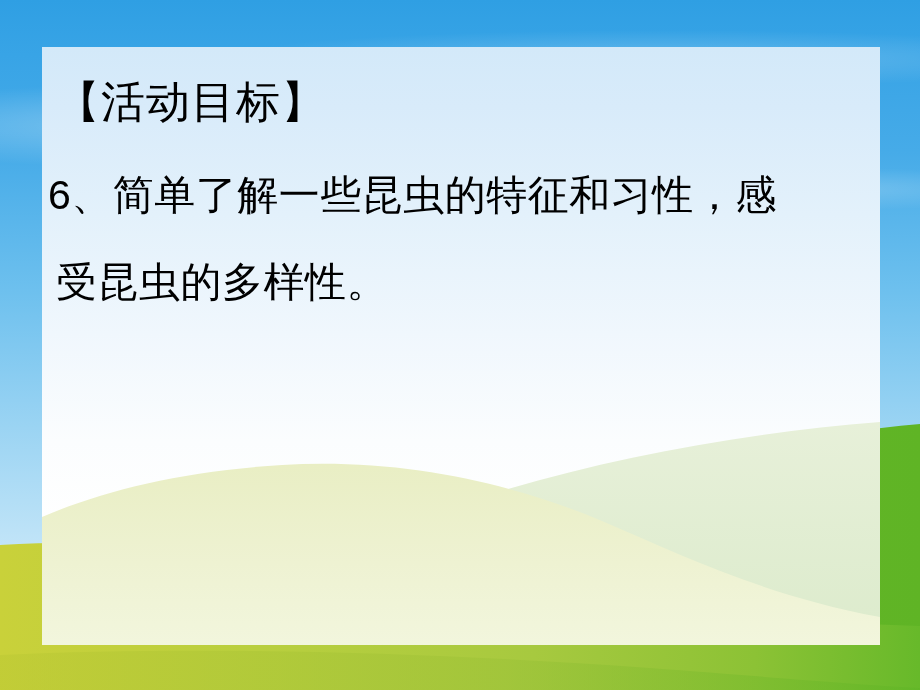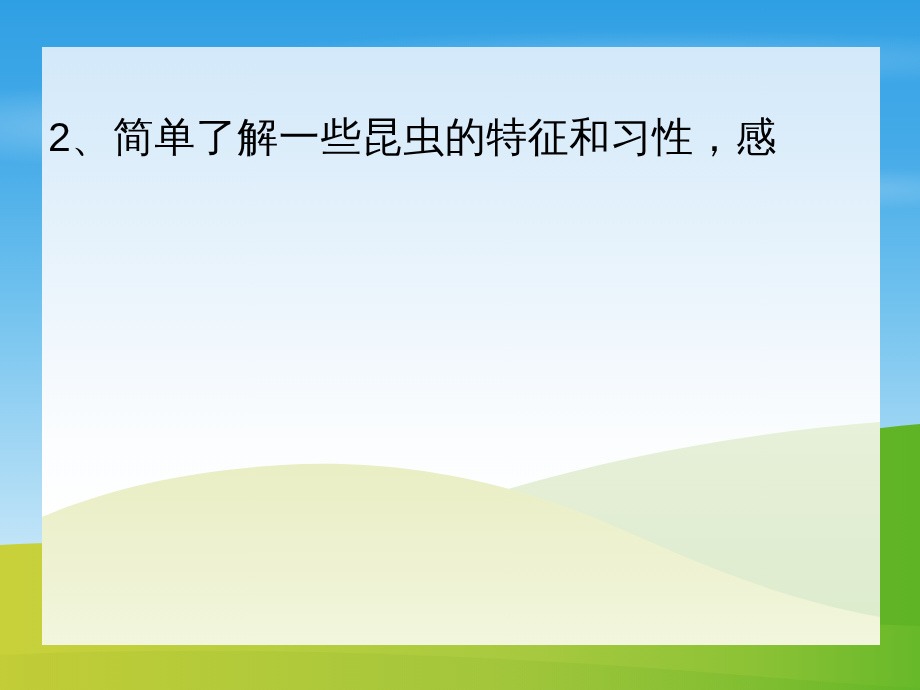--- a/index.html
+++ b/index.html
@@ -163,21 +163,23 @@
           </linearGradient>
         </defs>
 
         <path d="M 838 598 L 838 375 C 700 386 560 412 440 450 C 360 476 300 500 260 520 C 300 540 420 560 560 575 C 660 586 760 594 838 598 Z" fill="url(#gHillBack)"></path>
 
         <path d="M 0 598 L 0 470 C 60 444 140 424 240 418 C 360 411 470 436 560 474 C 640 508 720 548 838 570 L 838 598 Z" fill="url(#gHillFront)"></path>
       </svg>
     </div>
 
     <div class="panel-text">
+      <div class="title">【活动目标】</div>
 
 
 
-      <div class="body-line line-item2">2、简单了解一些昆虫的特征和习性，感</div>
+      <div class="body-line line-item2">6、简单了解一些昆虫的特征和习性，感</div>
 
+      <div class="body-line line-cont2">受昆虫的多样性。</div>
     </div>
   </div>
 
 </div>
 
 </body></html>

